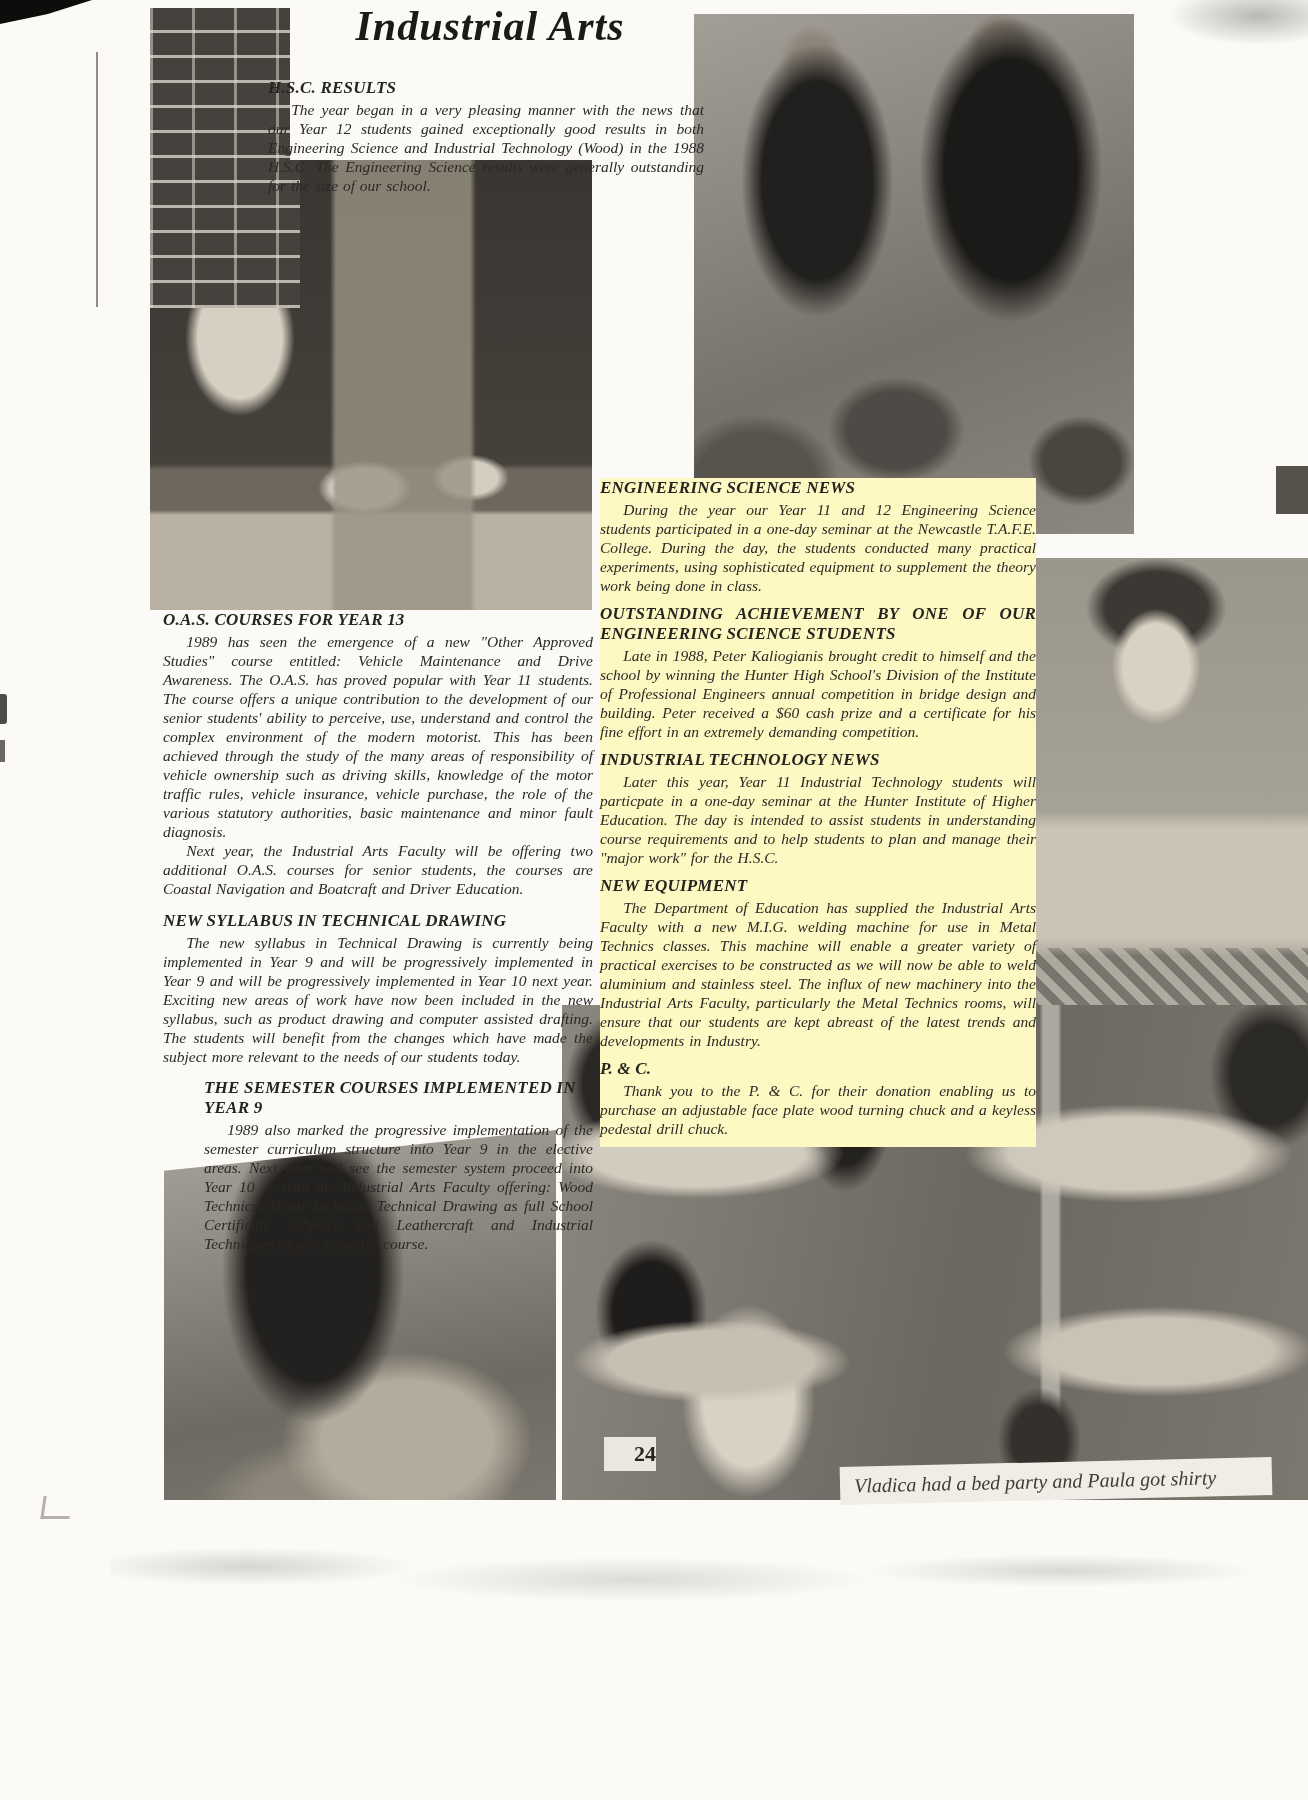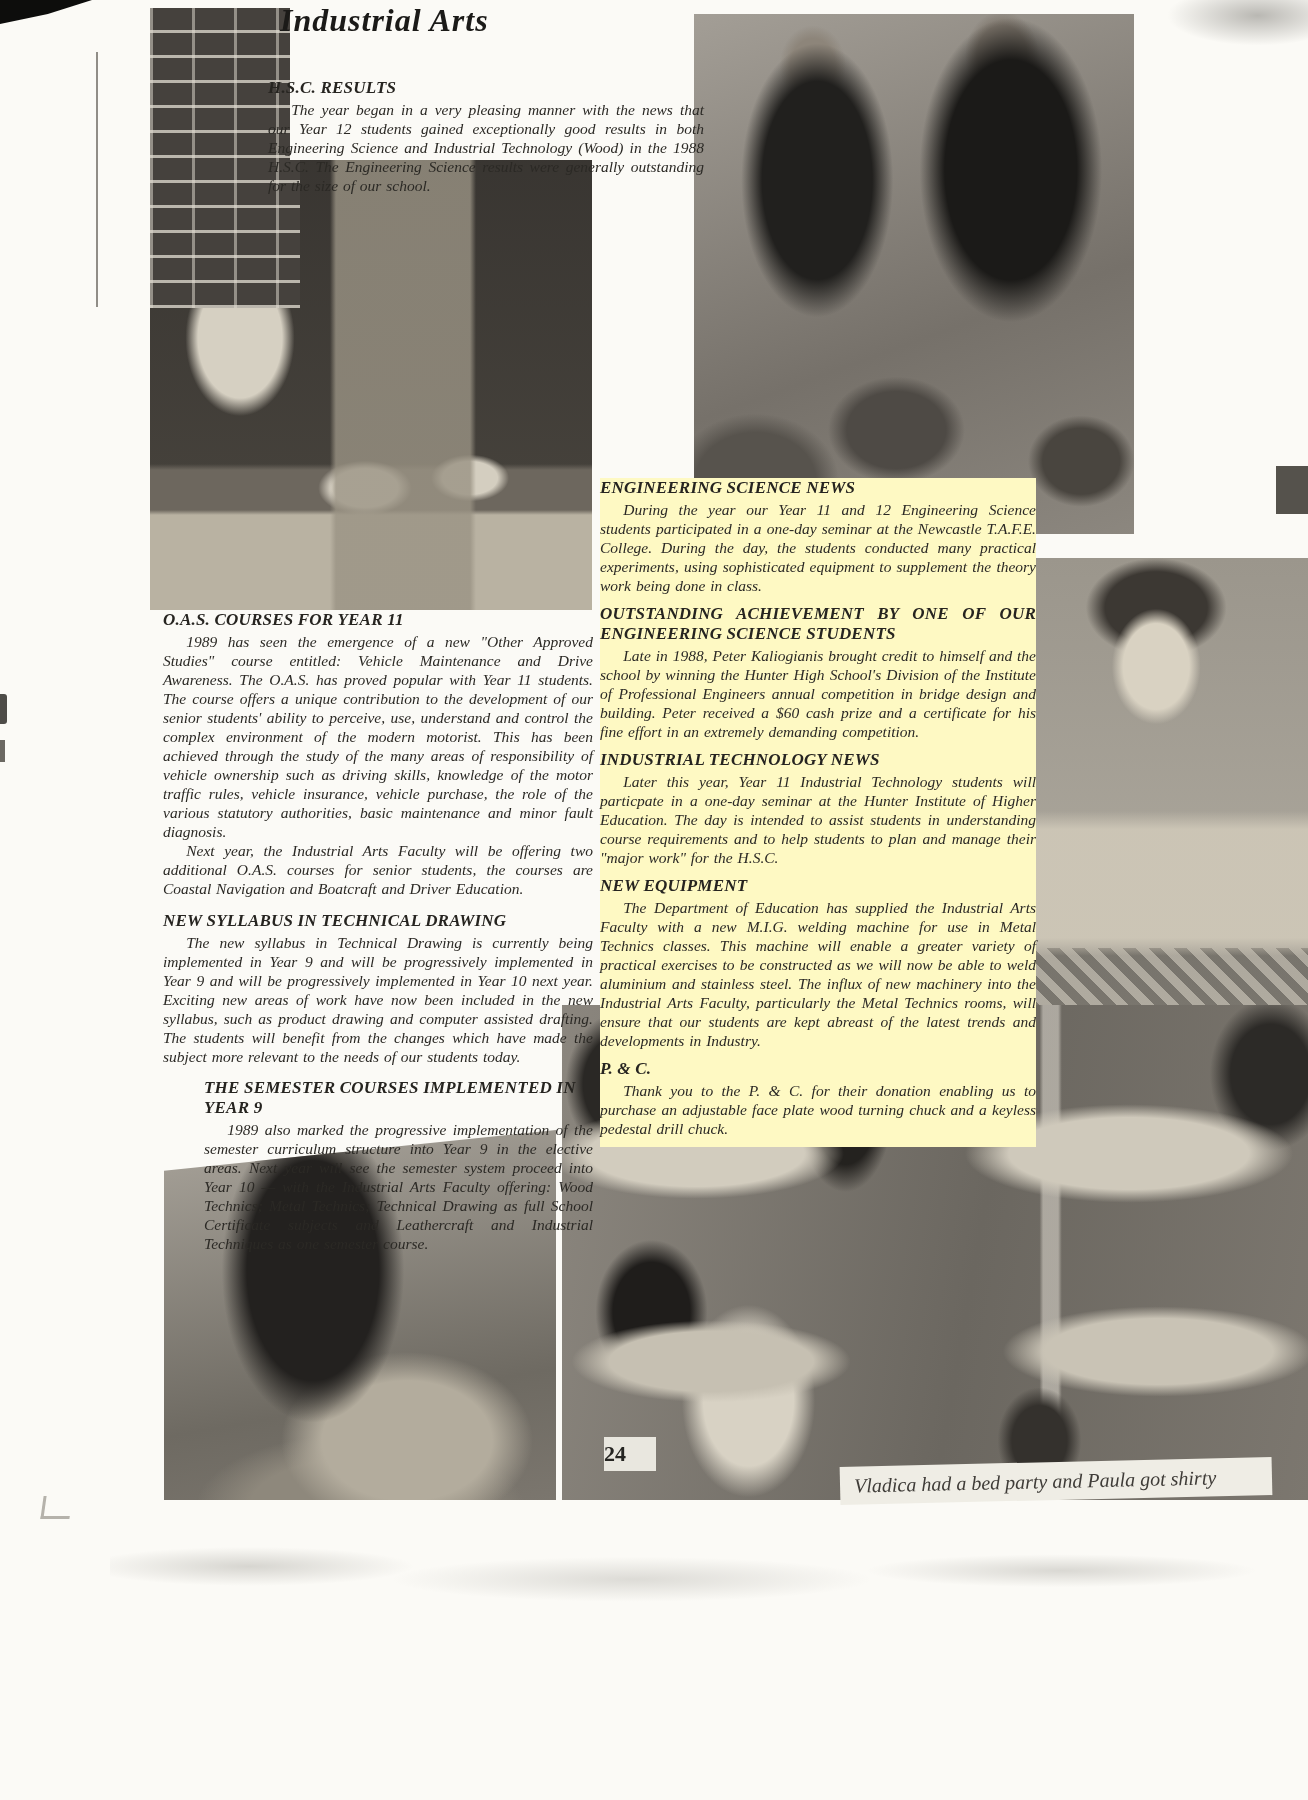--- a/index.html
+++ b/index.html
@@ -4,22 +4,22 @@
 <style>
   html,body{margin:0;padding:0;background:#e8e8e6;}
   .page{
     position:relative;width:1308px;height:1800px;margin:0 auto;
     background:#fbfaf6;overflow:hidden;
     font-family:"Liberation Serif","DejaVu Serif",serif;
     color:#23211e;
   }
   
   .page-title{
-    position:absolute;left:280px;top:2px;width:420px;
-    font-size:32px;font-weight:bold;font-style:italic;letter-spacing:1px;color:#1b1a18;
+    position:absolute;left:280px;top:2px;width:420px;text-align:center;
+    font-size:42px;font-weight:bold;font-style:italic;letter-spacing:1px;color:#1b1a18;
   }
   .art-heading{
     font-style:italic;font-weight:bold;font-size:17px;letter-spacing:.2px;
     margin:0 0 2px 0;color:#262420;
   }
   .art-heading.justify{text-align:justify;}
   .art-body{
     font-style:italic;font-size:15.5px;line-height:19px;text-align:justify;
     margin:0;color:#2b2925;text-indent:1.5em;word-spacing:1px;
   }
@@ -94,21 +94,21 @@
   }
   
   .caption-strip{
     position:absolute;left:840px;top:1462px;width:432px;height:38px;
     background:#efede5;transform:rotate(-1.3deg);
     font-style:italic;font-size:20px;line-height:38px;color:#3f3c38;
     padding-left:14px;box-sizing:border-box;white-space:nowrap;overflow:hidden;
   }
   .page-number{
     position:absolute;left:604px;top:1437px;width:52px;height:34px;
-    background:#e9e7df;text-align:left;
+    background:#e9e7df;text-align:right;
     font-weight:bold;font-size:22px;line-height:34px;color:#262522;
   }
   
   .corner-tear{position:absolute;left:0;top:0;width:92px;height:24px;background:#0d0d0c;
     clip-path:polygon(0 0,100% 0,52% 58%,0 100%);}
   .spine-line{position:absolute;left:96px;top:52px;width:2px;height:255px;background:#75726c;opacity:.8;}
   .edge-mark-1{position:absolute;left:0;top:694px;width:7px;height:30px;background:#4e4c48;border-radius:0 3px 3px 0;}
   .edge-mark-2{position:absolute;left:0;top:740px;width:5px;height:22px;background:#6b6862;}
   .corner-bracket{position:absolute;left:42px;top:1496px;width:26px;height:20px;
     border-left:3px solid #a9a69e;border-bottom:3px solid #a9a69e;opacity:.85;transform:skewX(-8deg);}
@@ -149,21 +149,21 @@
 
   <div class="page-title">Industrial Arts</div>
 
   <div class="block" id="hsc-block">
     <div class="art-heading">H.S.C. RESULTS</div>
     <p class="art-body">The year began in a very pleasing manner with the news that our Year 12 students gained exceptionally good results in both Engineering Science and Industrial Technology (Wood) in the 1988 H.S.C. The Engineering Science results were generally outstanding for the size of our school.</p>
   </div>
 
   <div class="block" id="left-col">
     <div class="section" id="sec-oas">
-      <div class="art-heading">O.A.S. COURSES FOR YEAR 11</div>
+      <div class="art-heading">O.A.S. COURSES FOR YEAR 13</div>
       <p class="art-body">1989 has seen the emergence of a new "Other Approved Studies" course entitled: Vehicle Maintenance and Drive Awareness. The O.A.S. has proved popular with Year 11 students. The course offers a unique contribution to the development of our senior students' ability to perceive, use, understand and control the complex environment of the modern motorist. This has been achieved through the study of the many areas of responsibility of vehicle ownership such as driving skills, knowledge of the motor traffic rules, vehicle insurance, vehicle purchase, the role of the various statutory authorities, basic maintenance and minor fault diagnosis.</p>
       <p class="art-body">Next year, the Industrial Arts Faculty will be offering two additional O.A.S. courses for senior students, the courses are Coastal Navigation and Boatcraft and Driver Education.</p>
     </div>
     <div class="section" id="sec-syllabus">
       <div class="art-heading">NEW SYLLABUS IN TECHNICAL DRAWING</div>
       <p class="art-body">The new syllabus in Technical Drawing is currently being implemented in Year 9 and will be progressively implemented in Year 9 and will be progressively implemented in Year 10 next year. Exciting new areas of work have now been included in the new syllabus, such as product drawing and computer assisted drafting. The students will benefit from the changes which have made the subject more relevant to the needs of our students today.</p>
     </div>
     <div class="section" id="sec-semester">
       <div class="art-heading">THE SEMESTER COURSES IMPLEMENTED IN YEAR 9</div>
       <p class="art-body">1989 also marked the progressive implementation of the semester curriculum structure into Year 9 in the elective areas. Next year will see the semester system proceed into Year 10 — with the Industrial Arts Faculty offering: Wood Technics; Metal Technics; Technical Drawing as full School Certificate subjects and Leathercraft and Industrial Techniques as one semester course.</p>

